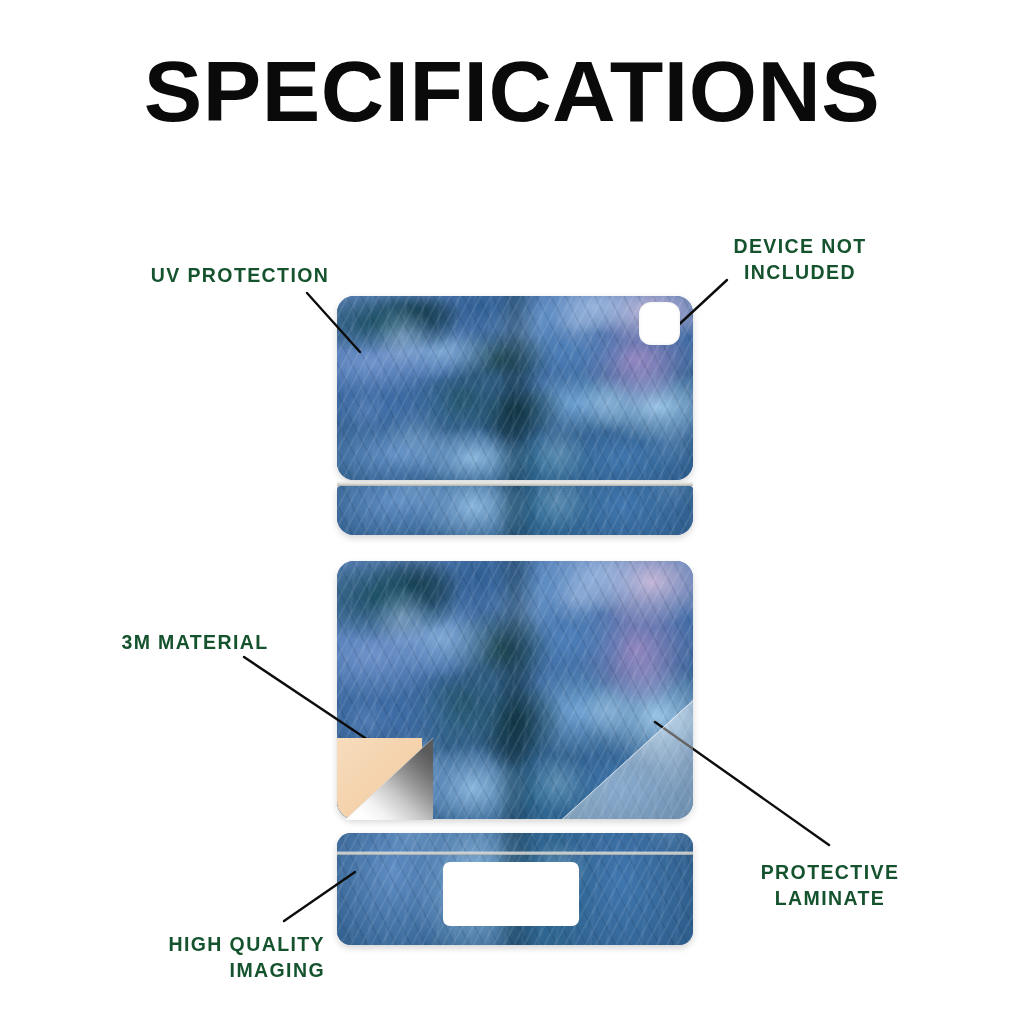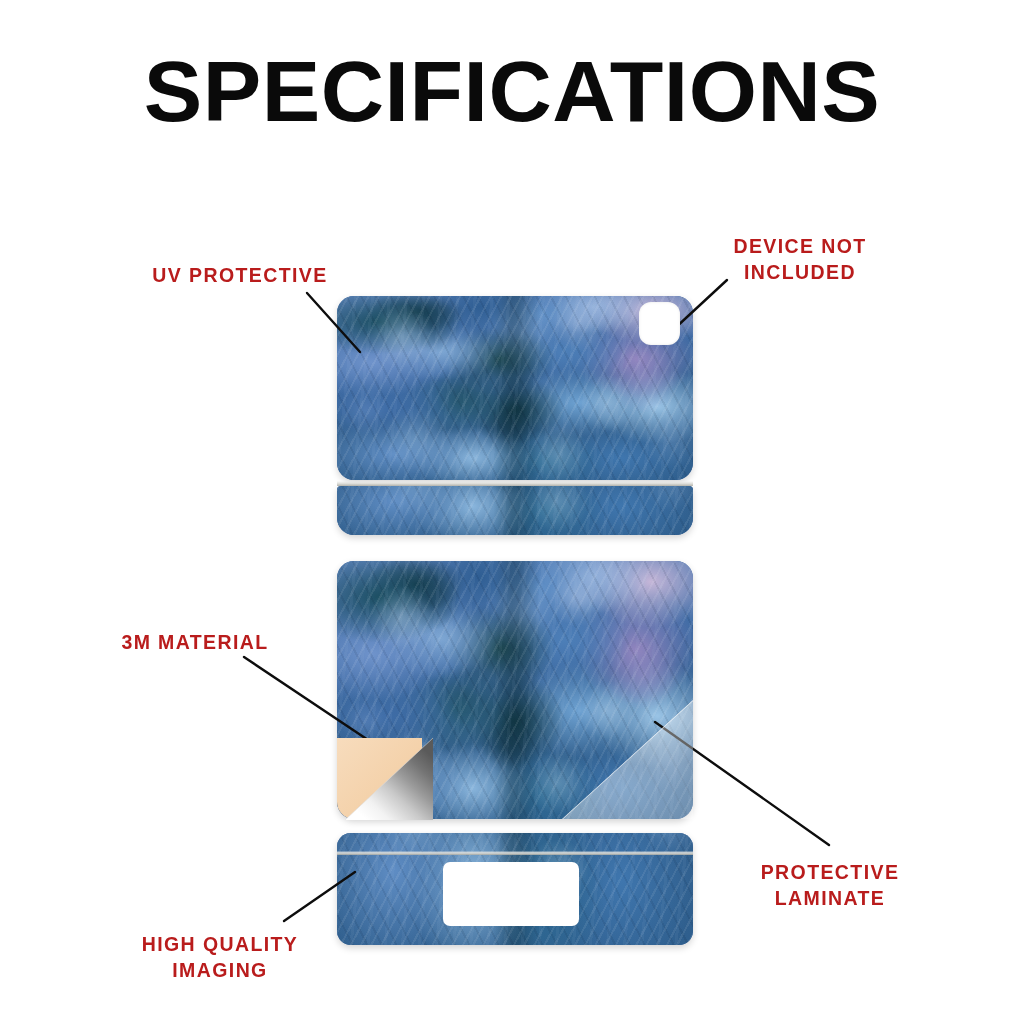--- a/index.html
+++ b/index.html
@@ -32,30 +32,30 @@
     transform: scaleX(1.02);
   }
 
   
   .callout {
     position: absolute;
     font-family: "Liberation Sans", sans-serif;
     font-weight: 600;
     font-size: 19.5px;
     letter-spacing: 1.4px;
-    color: #b91c1c;
+    color: #14532d;
     line-height: 1.32;
     white-space: pre-line;
     text-align: center;
   }
   #callout-uv        { left: 140px;  top: 263px;  width: 200px; }
   #callout-device    { left: 700px;  top: 234px;  width: 200px; }
   #callout-3m        { left: 100px;  top: 630px;  width: 190px; }
   #callout-laminate  { left: 730px;  top: 860px;  width: 200px; }
-  #callout-imaging   { left: 115px;  top: 932px;  width: 210px; }
+  #callout-imaging   { left: 115px;  top: 932px;  width: 210px; text-align: right; }
 
   
   #leader-lines {
     position: absolute;
     left: 0; top: 0;
     width: 1024px; height: 1024px;
     pointer-events: none;
   }
 
   
@@ -288,21 +288,21 @@
 <svg id="leader-lines" viewBox="0 0 1024 1024">
   <g stroke="#0d0d0d" stroke-width="2.4" fill="none" stroke-linecap="round">
     <line x1="307" y1="293" x2="360" y2="352"></line>
     <line x1="727" y1="280" x2="673" y2="330"></line>
     <line x1="244" y1="657" x2="404" y2="764"></line>
     <line x1="829" y1="845" x2="655" y2="722"></line>
     <line x1="284" y1="921" x2="355" y2="872"></line>
   </g>
 </svg>
 
-<div class="callout" id="callout-uv">UV PROTECTIVE</div>
+<div class="callout" id="callout-uv">UV PROTECTION</div>
 
 <div class="callout" id="callout-device">DEVICE NOT
 INCLUDED</div>
 
 <div class="callout" id="callout-3m">3M MATERIAL</div>
 
 <div class="callout" id="callout-laminate">PROTECTIVE
 LAMINATE</div>
 
 <div class="callout" id="callout-imaging">HIGH QUALITY

